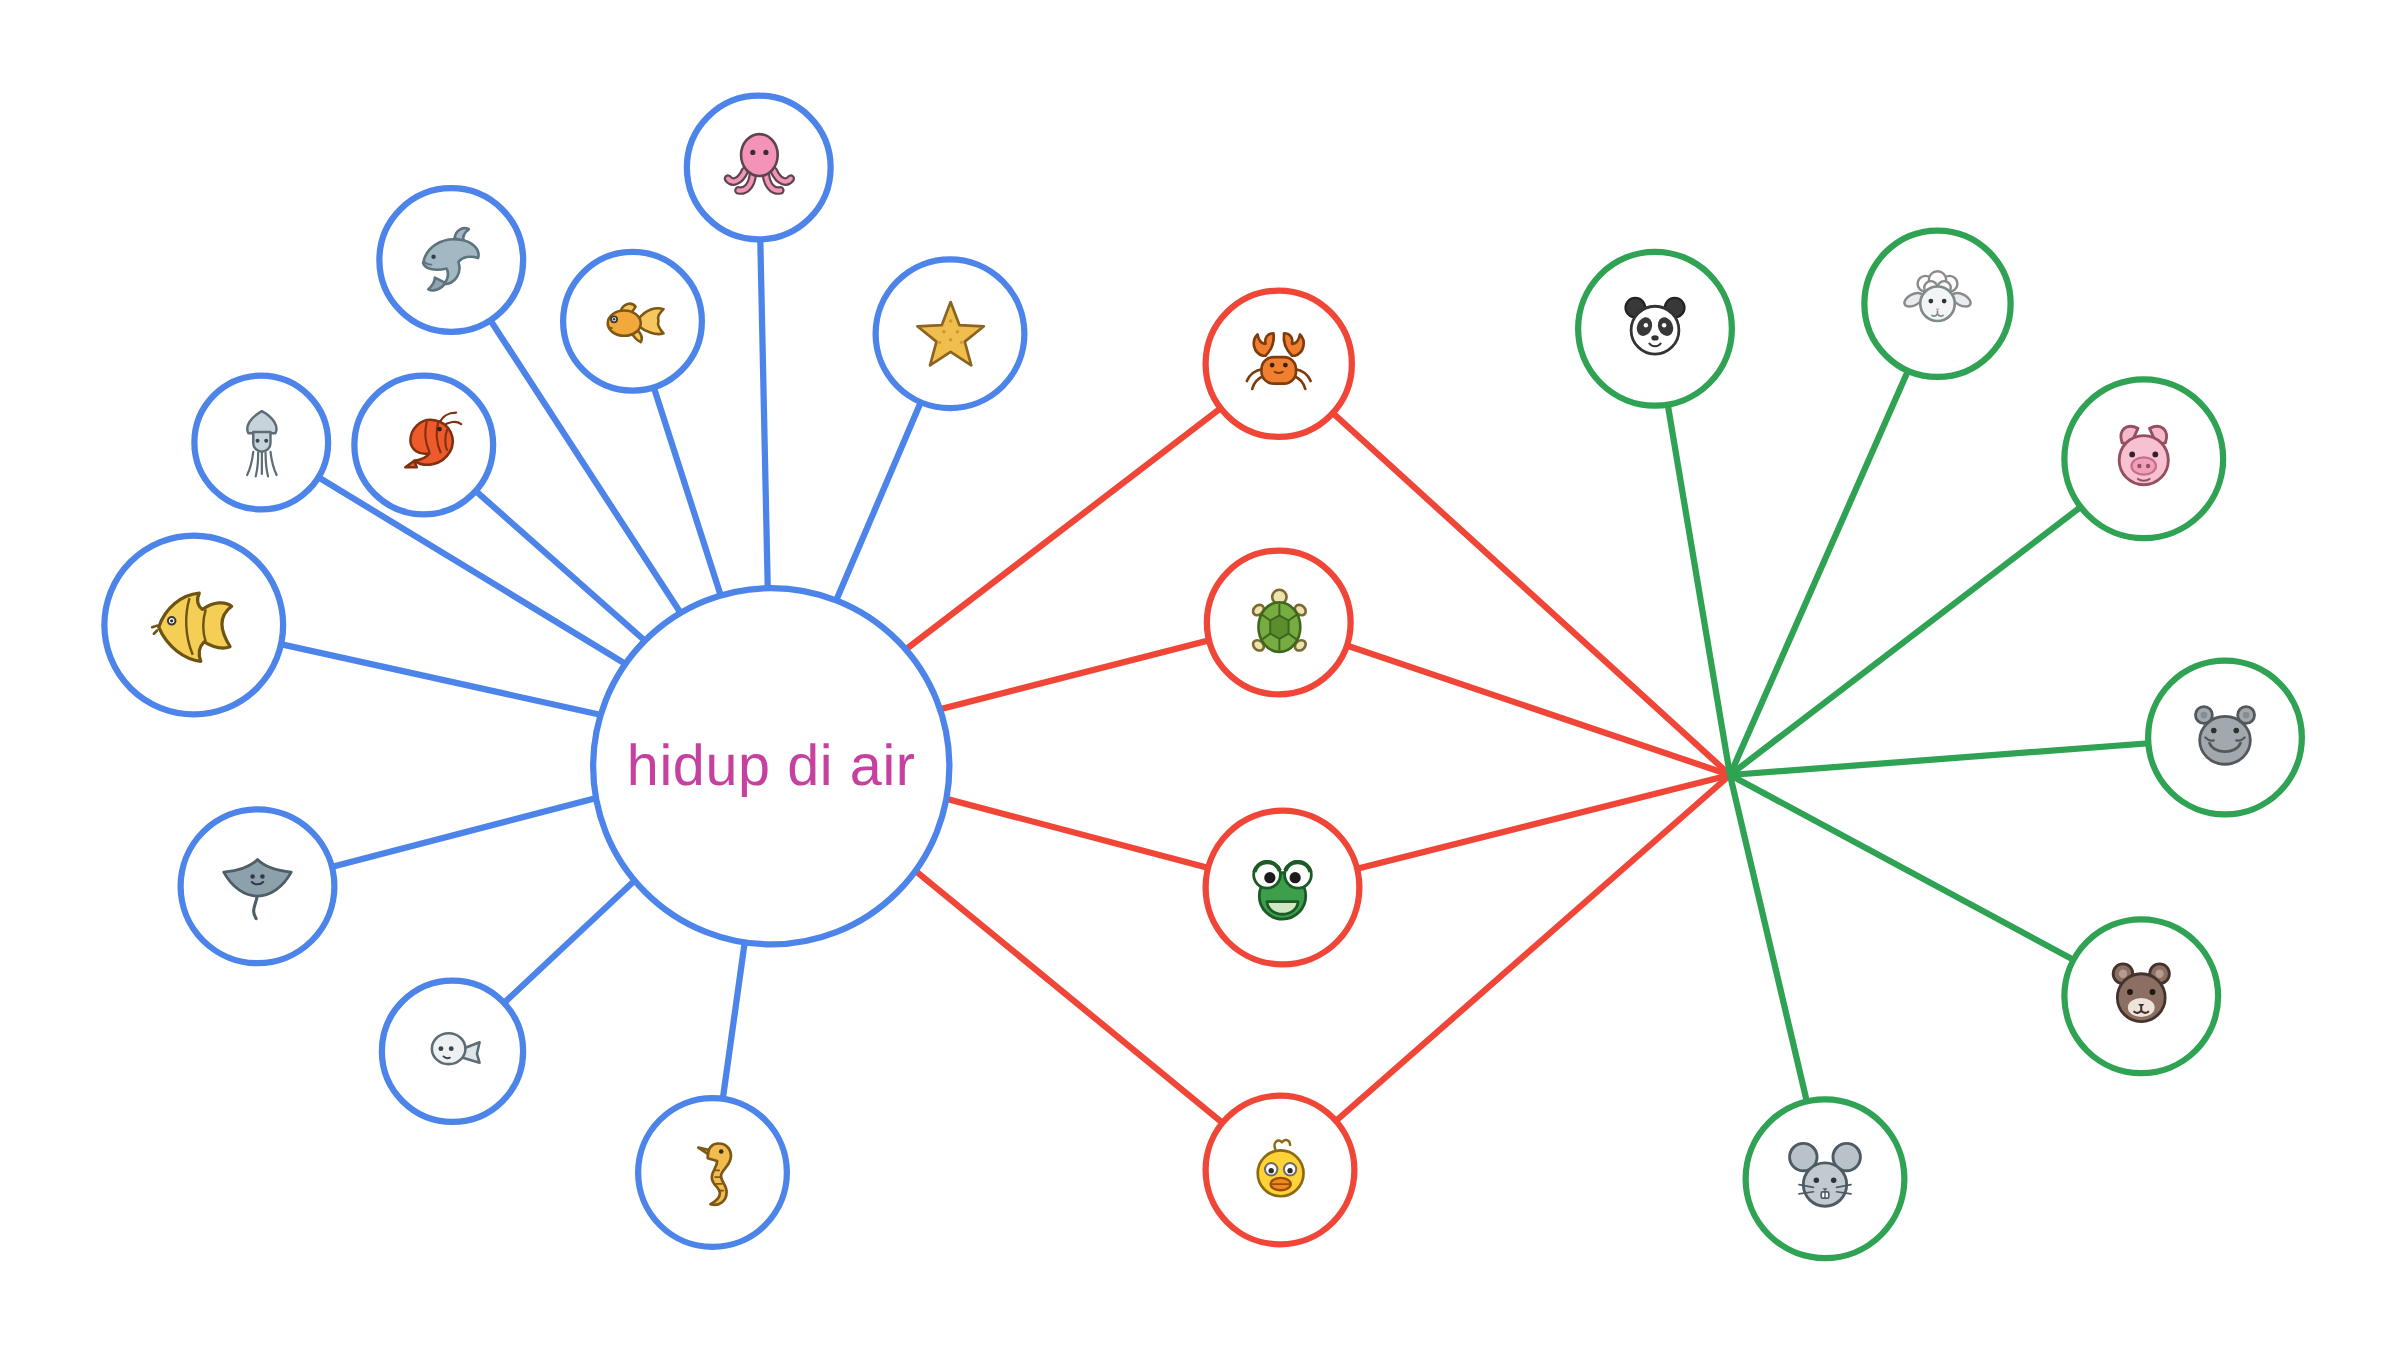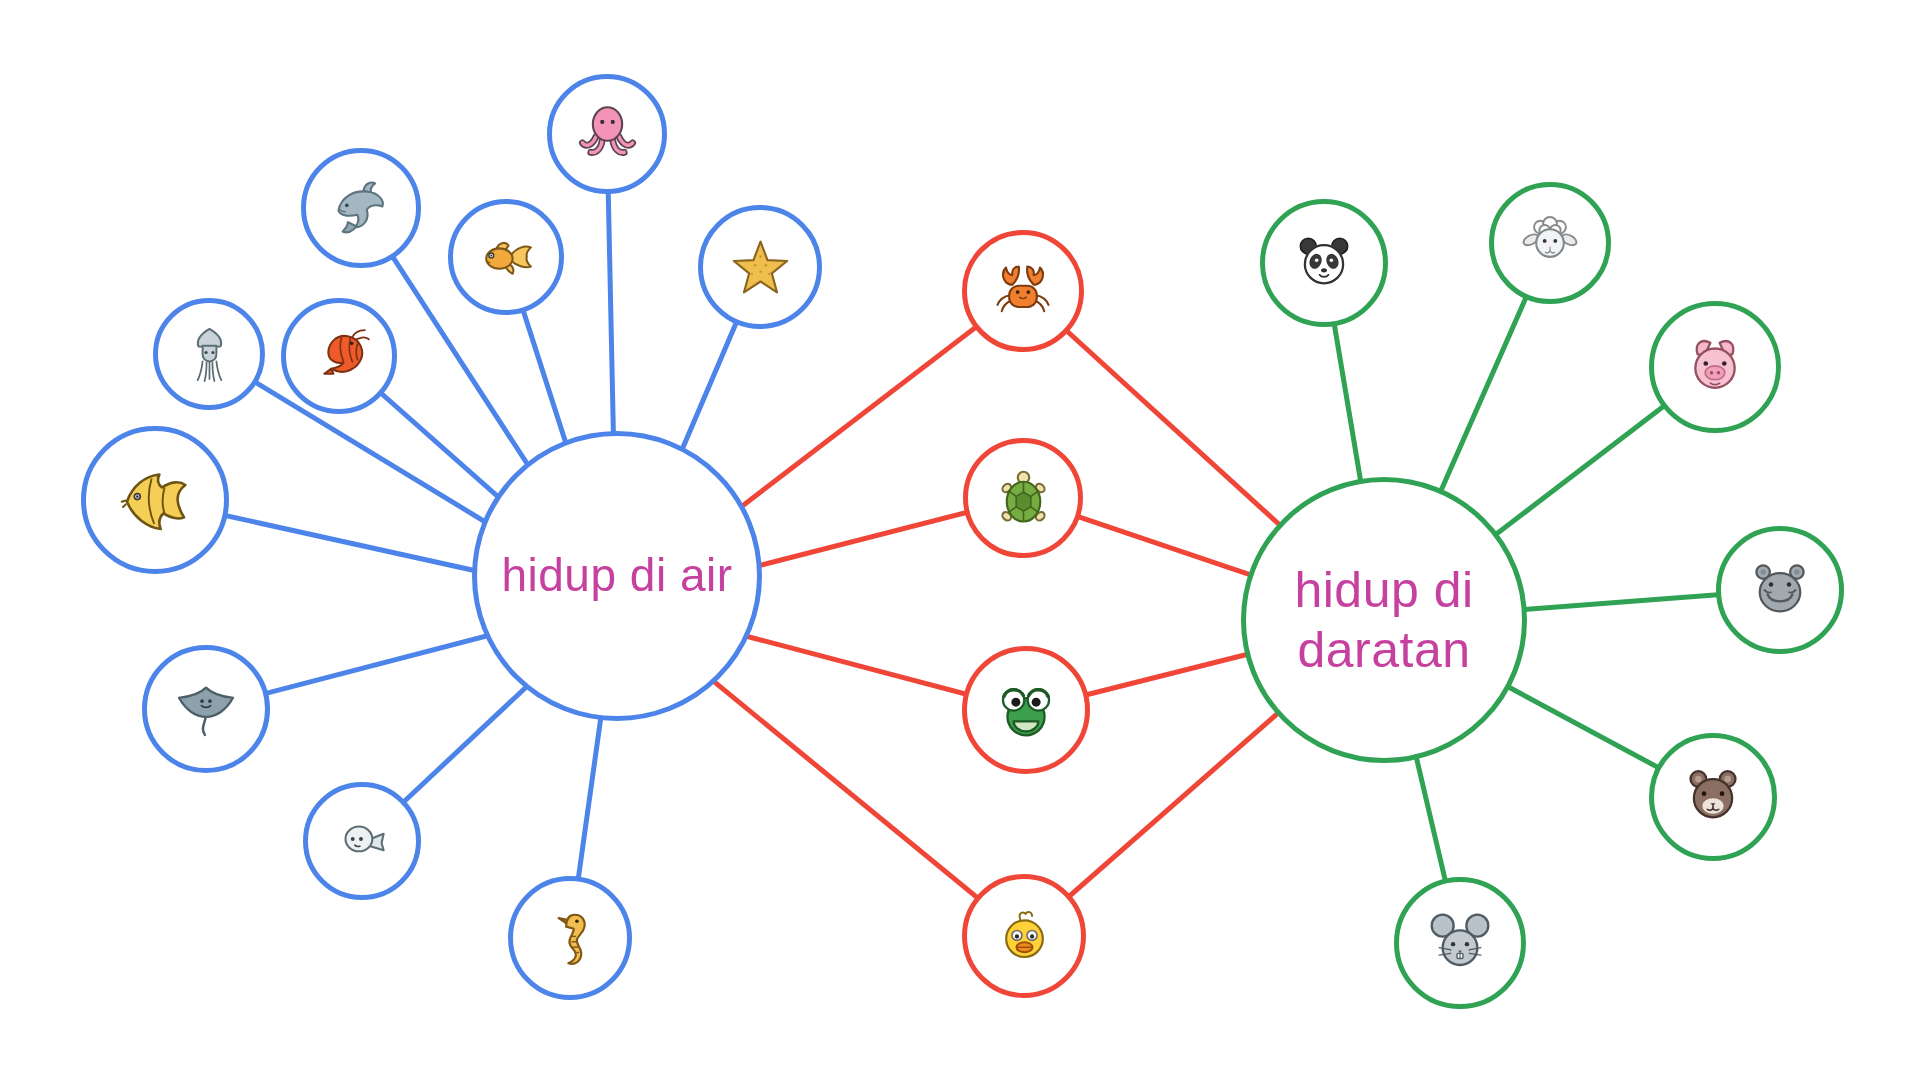--- a/index.html
+++ b/index.html
@@ -379,19 +379,16 @@
             <g stroke="#4f5b63" stroke-width="1.2" stroke-linecap="round">
               <path d="M24 38 L14 36"></path>
               <path d="M24 41 L14 42.5"></path>
               <path d="M40 38 L50 36"></path>
               <path d="M40 41 L50 42.5"></path>
             </g>
           </svg>
         </span>
       </div>
     </div>
-  <div class="hub" id="hub-water" style="left: 472px; top: 431px; width: 290px; height: 290px; border-width: 5px; border-color: rgb(76, 132, 234);">
+  <div class="hub" id="hub-water" style="left: 472px; top: 468px; width: 290px; height: 290px; border-width: 5px; border-color: rgb(76, 132, 234);">
     <span class="hub-label" style="color: rgb(198, 65, 159); font-size: 46px;">hidup di air</span>
-  </div>
-  <div class="hub" id="hub-land" style="left: 1241px; top: 477px; width: 286px; height: 286px; border-width: 5px; border-color: rgb(47, 162, 84);">
-    <span class="hub-label" style="color: rgb(198, 65, 159); font-size: 50px;">hidup di daratan</span>
   </div>
 </div>
 
 </body></html>

